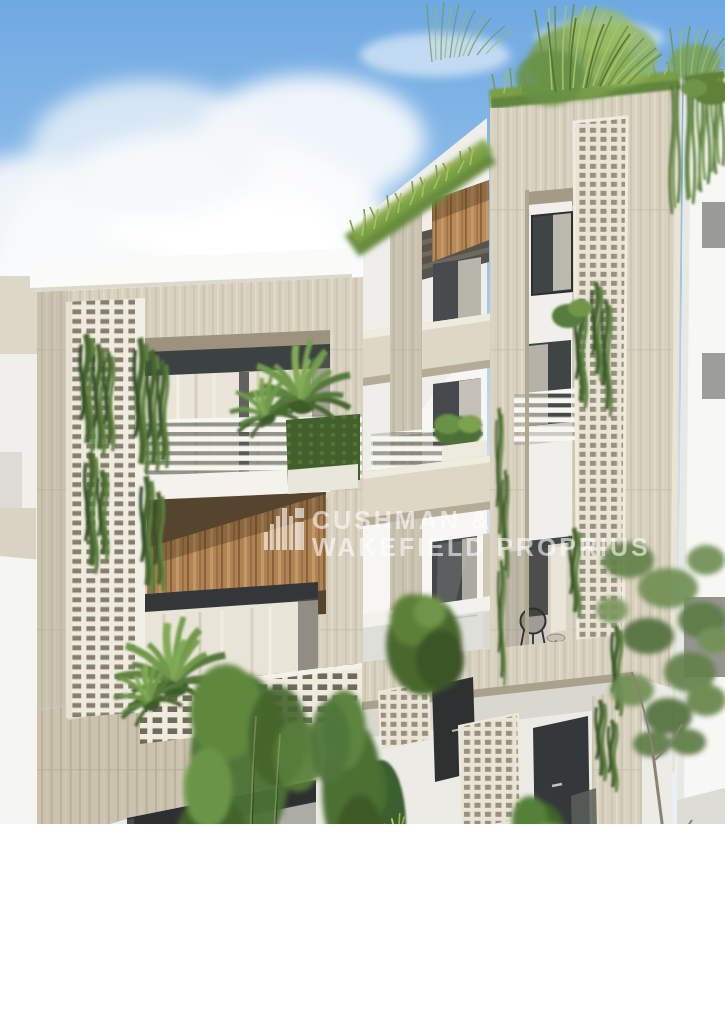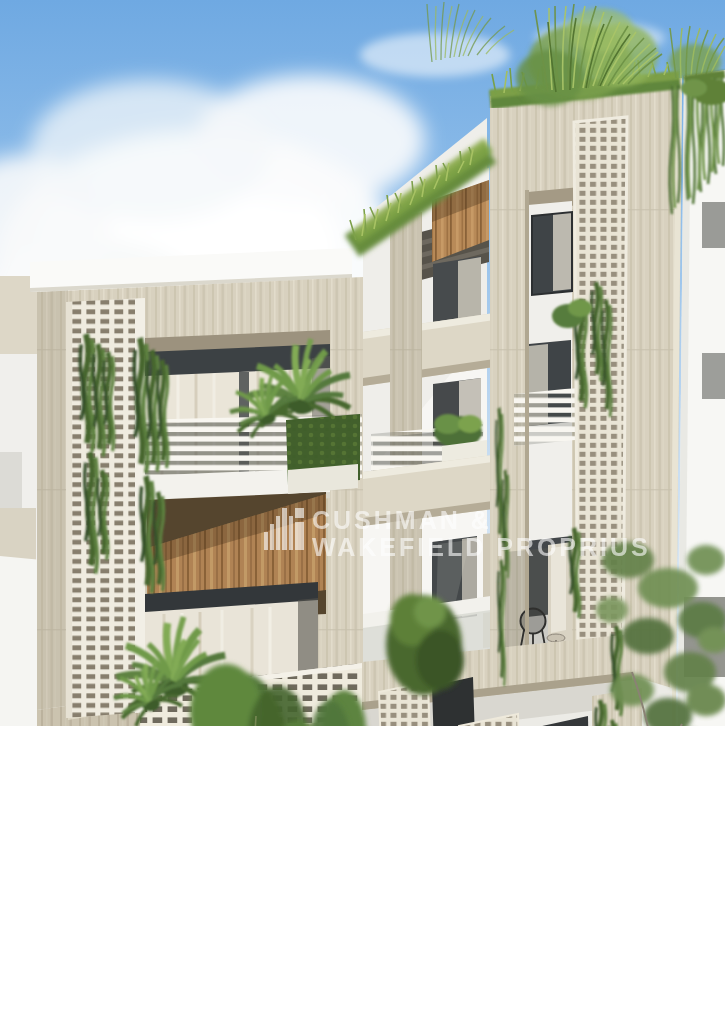--- a/index.html
+++ b/index.html
@@ -1,16 +1,16 @@
 <!DOCTYPE html>
 <html><head>
 <meta charset="utf-8">
 <style>
   html,body{margin:0;padding:0;background:#fff;}
-  .stage{position:relative;width:725px;height:726px;overflow:hidden;font-family:"Liberation Sans",sans-serif;}
+  .stage{position:relative;width:725px;height:824px;overflow:hidden;font-family:"Liberation Sans",sans-serif;}
   svg{display:block;}
 </style>
 </head>
 <body>
 <div class="stage">
 <svg width="725" height="1024" viewBox="0 0 725 1024">
 <defs>
   <linearGradient id="skyg" x1="0" y1="0" x2="0" y2="1">
     <stop offset="0" stop-color="#6fa9e2"></stop>
     <stop offset="0.22" stop-color="#92bfea"></stop>

